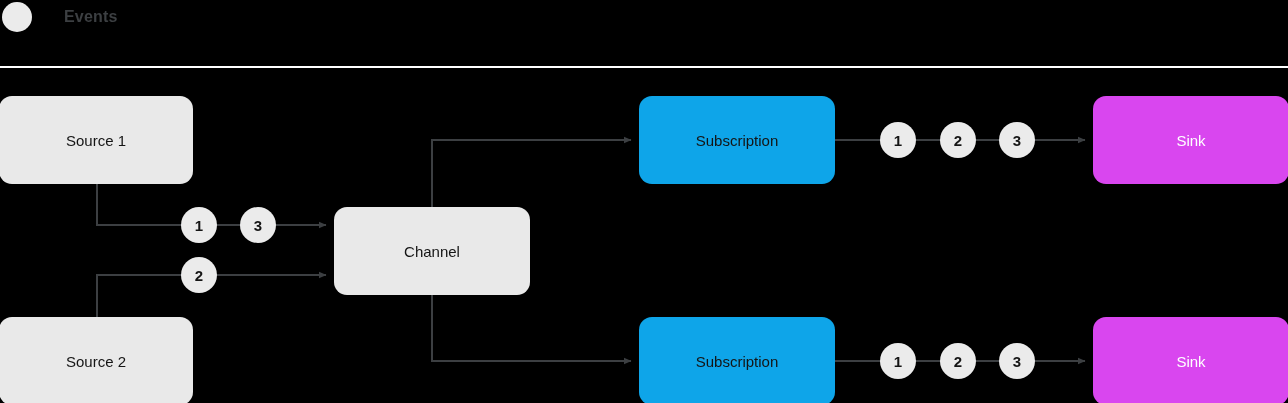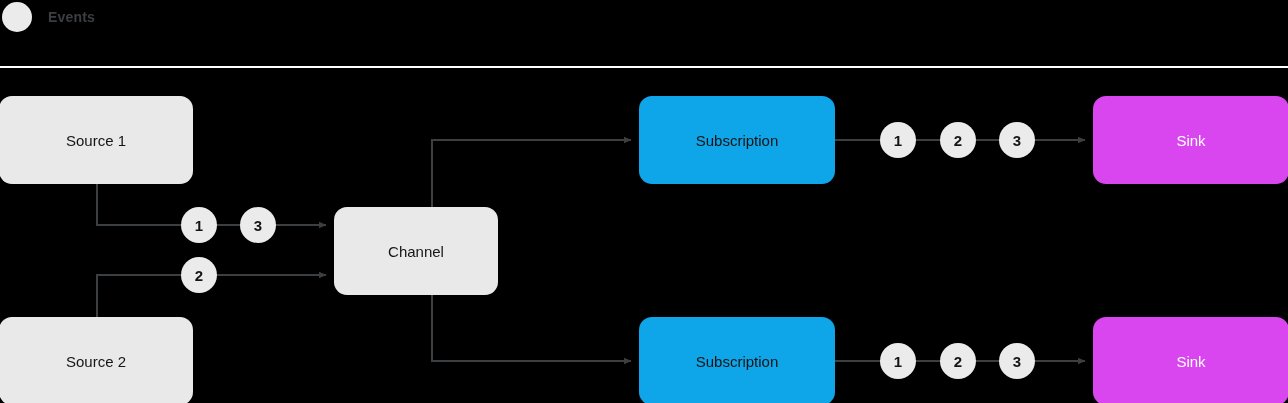--- a/index.html
+++ b/index.html
@@ -32,23 +32,23 @@
     align-items: center;
   }
   .legend-dot {
     width: 30px;
     height: 30px;
     border-radius: 50%;
     background: #ebebeb;
     margin-left: 2px;
   }
   .legend-label {
-    margin-left: 16px;
+    margin-left: 32px;
     color: #3c3f42;
-    font-size: 14px;
+    font-size: 16px;
     font-weight: bold;
     letter-spacing: .2px;
   }
 
   .divider {
     position: absolute;
     left: 0;
     top: 66px;
     width: 1288px;
     height: 2px;
@@ -73,21 +73,21 @@
     background: #0ea5e9;
     color: #151515;
   }
   .box-blue {
     background: #d946ef;
     color: #ffffff;
   }
 
   .src1  { left: -1px;   top: 96px;  width: 194px; height: 88px; }
   .src2  { left: -1px;   top: 317px; width: 194px; height: 88px; }
-  .chan  { left: 334px;  top: 207px; width: 164px; height: 88px; }
+  .chan  { left: 334px;  top: 207px; width: 196px; height: 88px; }
   .sub1  { left: 639px;  top: 96px;  width: 196px; height: 88px; }
   .sub2  { left: 639px;  top: 317px; width: 196px; height: 88px; }
   .sink1 { left: 1093px; top: 96px;  width: 196px; height: 88px; }
   .sink2 { left: 1093px; top: 317px; width: 196px; height: 88px; }
 
   
   .token {
     position: absolute;
     width: 36px;
     height: 36px;

